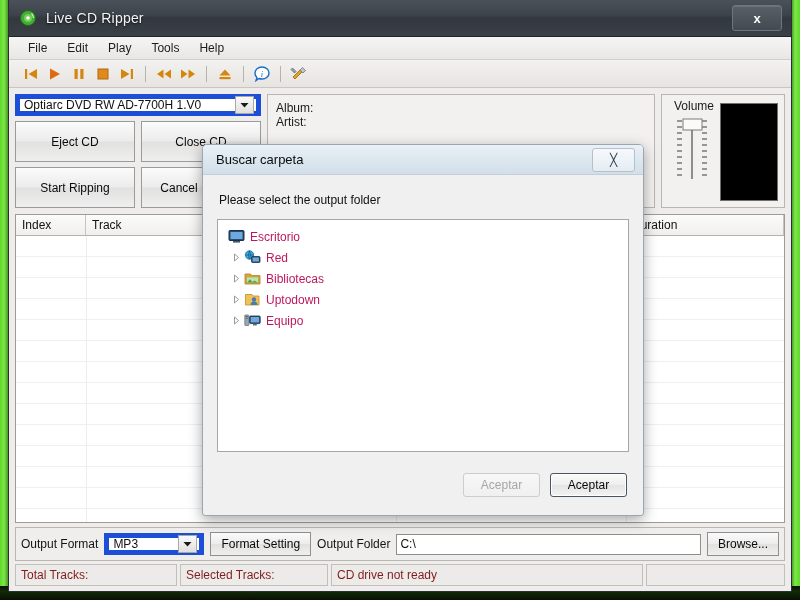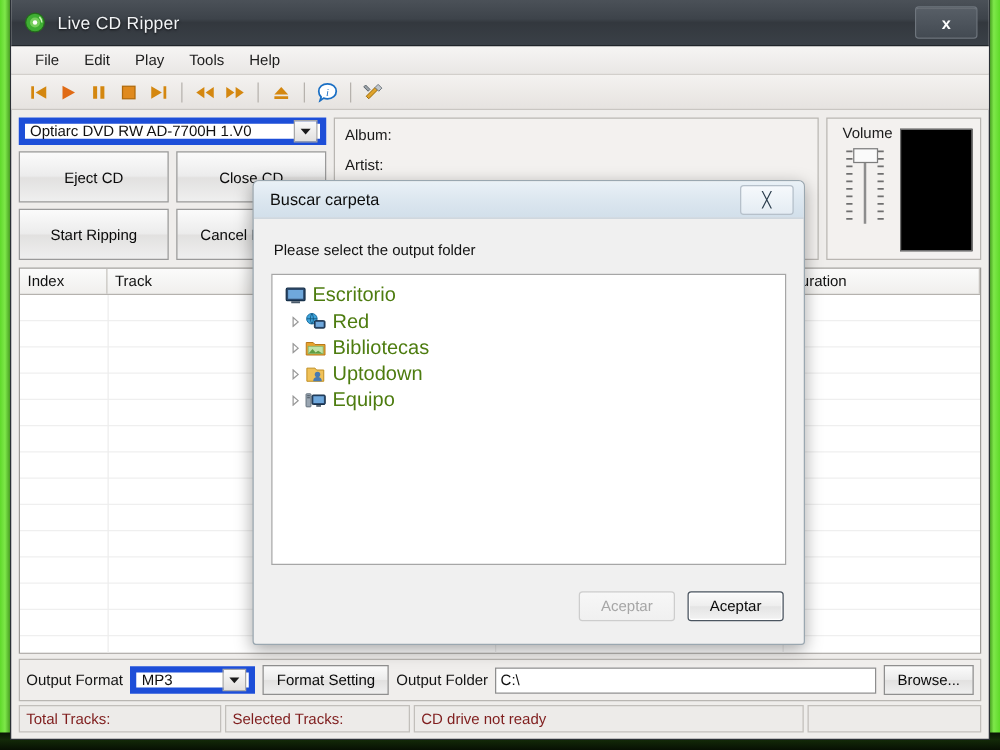--- a/index.html
+++ b/index.html
@@ -96,21 +96,21 @@
     background:linear-gradient(180deg,#fbfbfb 0%,#ececec 48%,#e2e1e0 52%,#efefef 100%);
     border:1px solid #9a9a9a;
     font-size:12px;color:#0a0a0a;
     display:flex;align-items:center;justify-content:center;
     box-sizing:border-box;white-space:nowrap;overflow:hidden;
   }
   #info-panel{
     flex:1;border:1px solid #b9b6b2;background:#f3f1ef;
     padding:6px 0 0 8px;box-sizing:border-box;
   }
-  #info-panel .ln{font-size:12px;color:#1a1a1a;margin-bottom:10px;}
+  #info-panel .ln{font-size:12px;color:#1a1a1a;}
   #vol-panel{
     width:124px;border:1px solid #b9b6b2;background:#f3f1ef;
     box-sizing:border-box;display:flex;flex-direction:column;
   }
   #vol-panel .vlabel{font-size:12px;color:#1a1a1a;margin:4px 0 0 12px;}
   #vol-body{flex:1;display:flex;padding:2px 6px 6px 8px;gap:6px;}
   #vol-slider{width:44px;position:relative;}
   #vol-display{flex:1;background:#000;border:1px solid #6e6e6e;margin-top:-12px;}
   
   #list-wrap{
@@ -180,21 +180,21 @@
     background:linear-gradient(180deg,#f6f9fc 0%,#e4ecf3 100%);
     display:flex;align-items:center;justify-content:center;
     color:#2a3c4c;font-size:12px;
   }
   #dlg-body{padding:0 14px;}
   #dlg-prompt{font-size:12px;color:#111;margin:18px 0 12px 2px;}
   #tree{
     height:233px;border:1px solid #a6a6a6;background:#fff;
     overflow:hidden;padding:6px 0 0 0;box-sizing:border-box;
   }
-  .tnode{height:21px;display:flex;align-items:center;font-size:16px;color:#4d7c0f;}
+  .tnode{height:21px;display:flex;align-items:center;font-size:12px;color:#be185d;}
   .tnode .arrow{width:16px;display:flex;align-items:center;justify-content:center;}
   .tnode .ticon{width:17px;height:15px;margin-right:5px;position:relative;flex:0 0 17px;}
   #dlg-btns{
     display:flex;justify-content:flex-end;gap:10px;margin-top:21px;padding-right:2px;
   }
   .dbtn{
     width:77px;height:24px;border-radius:3px;font-size:12px;
     display:flex;align-items:center;justify-content:center;box-sizing:border-box;
   }
   .dbtn.disabled{

